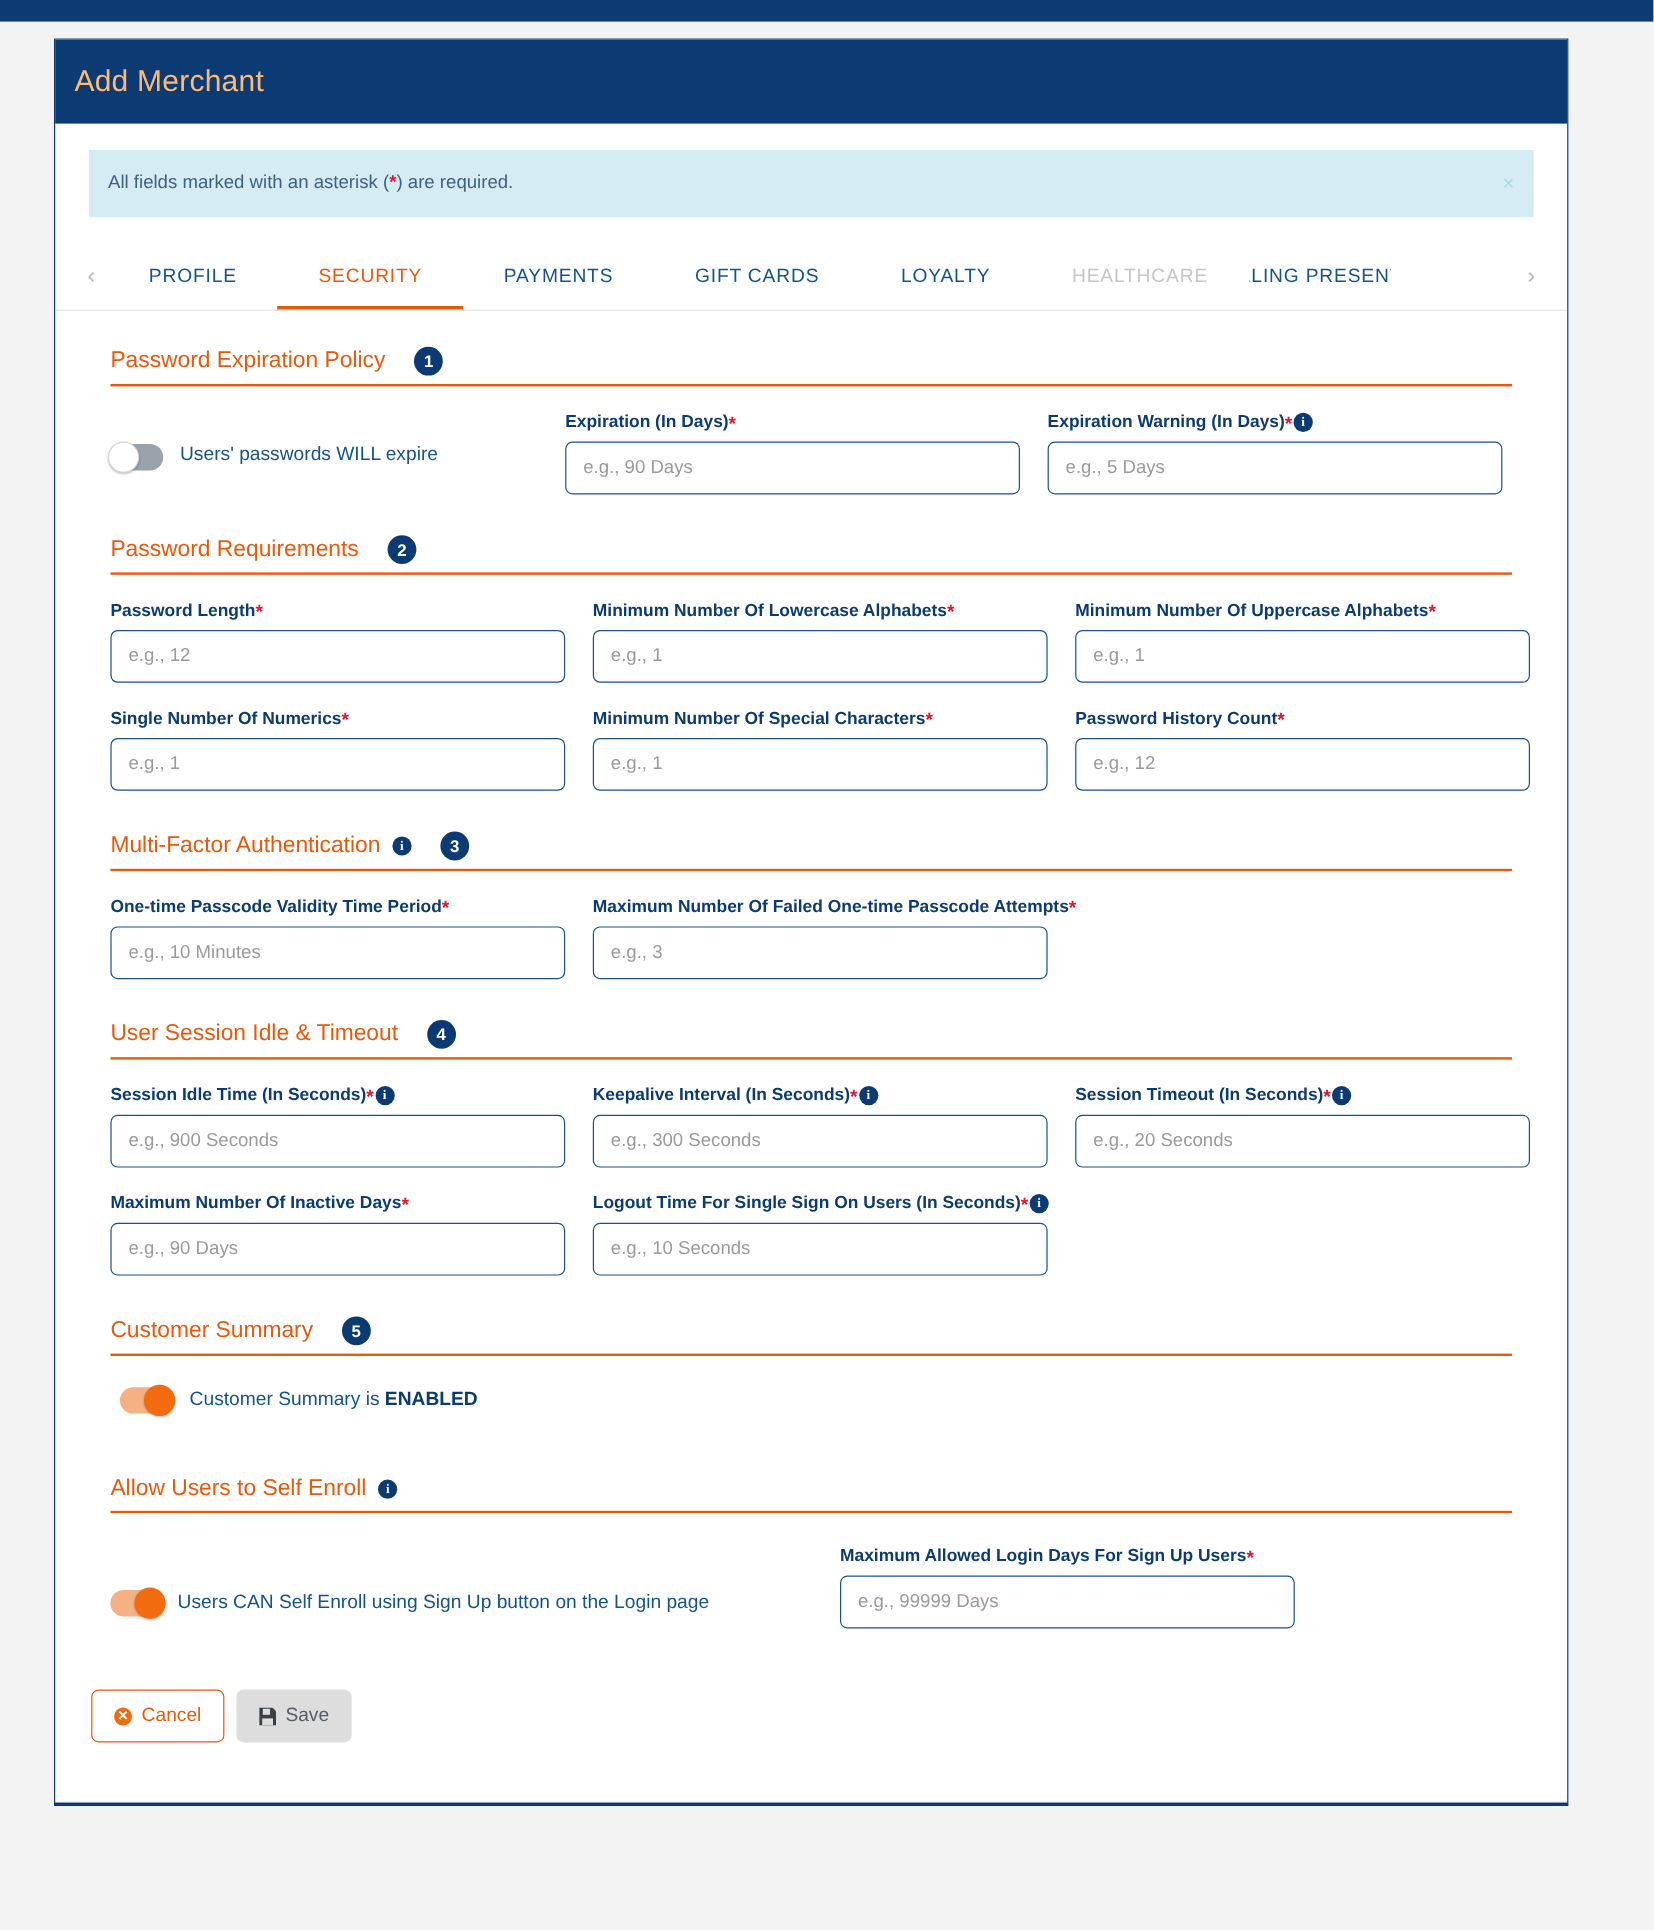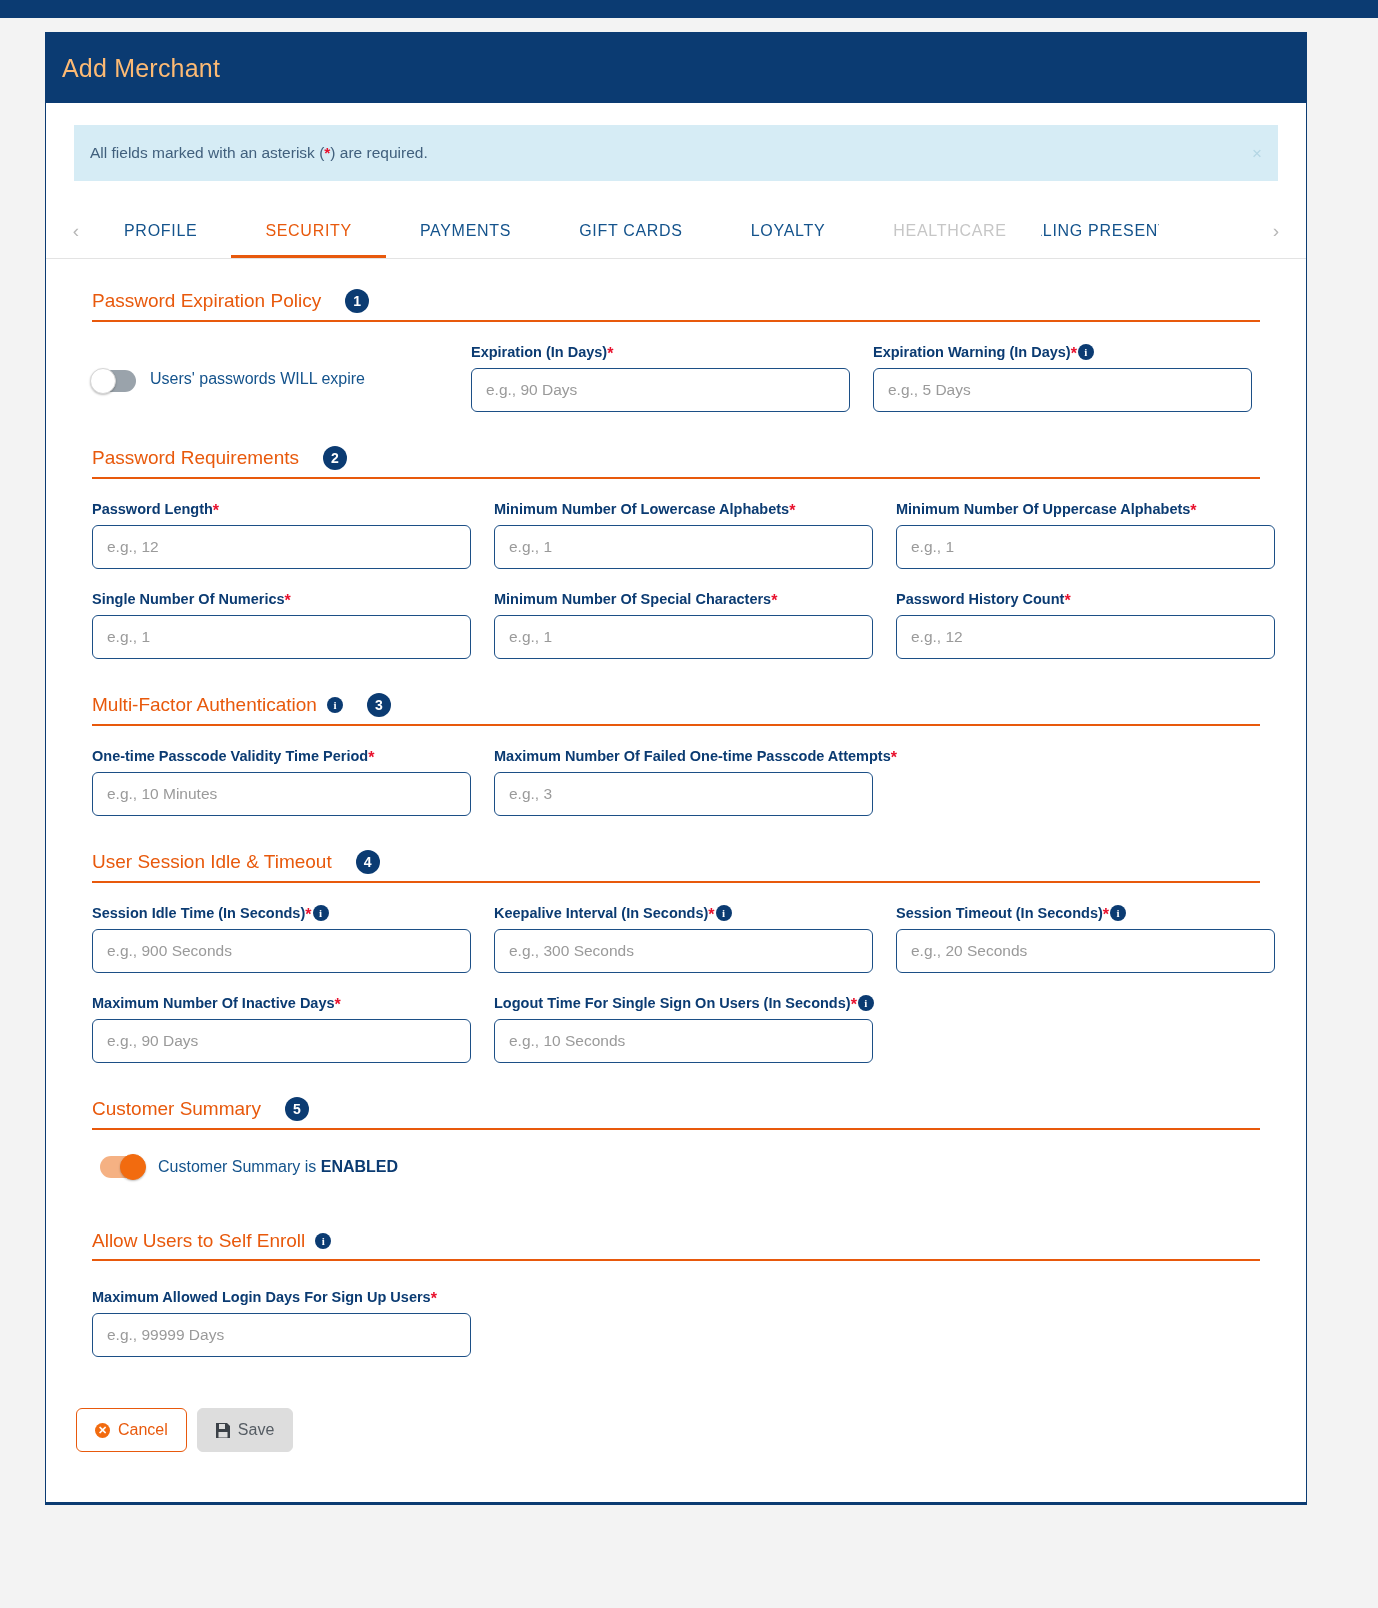--- a/index.html
+++ b/index.html
@@ -448,20 +448,26 @@
       </div>
 
       <div class="spacer-xl"></div>
 
       <div class="section-head">
         <span class="section-title">Allow Users to Self Enroll</span>
         <span class="info-i">i</span>
       </div>
 
       <div class="row" style="margin-top:28px;">
+        <div style="width:585px;flex:0 0 585px;display:flex;align-items:center;gap:12px;padding-top:26px;">
+          <div class="switch on">
+              <span class="knob"></span>
+            </div>
+          <span class="toggle-label">Users CAN Self Enroll using Sign Up button on the Login page</span>
+        </div>
         <div class="col">
           <div class="fld-label">
               <span>Maximum Allowed Login Days For Sign Up Users</span>
               <span class="star">*</span>
             </div>
           <input class="txt" type="text" placeholder="e.g., 99999 Days" style="">
         </div>
       </div>
 
     </div>

